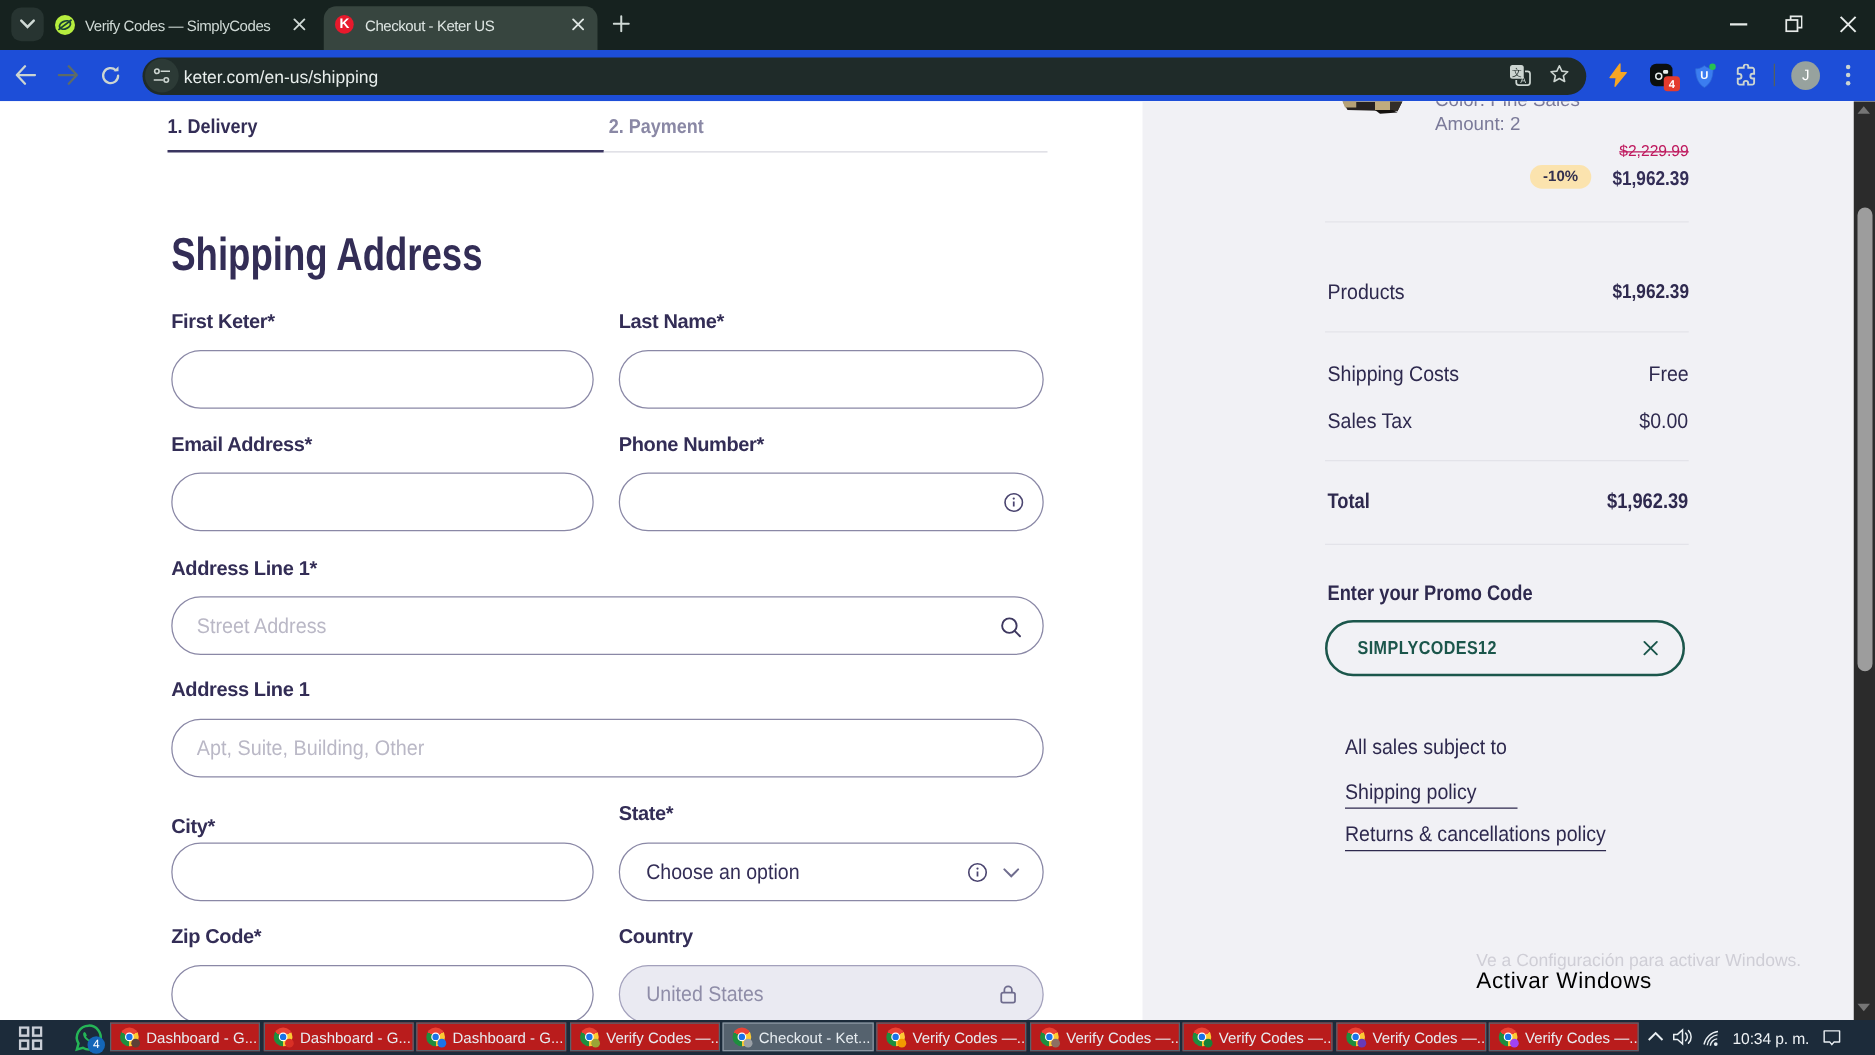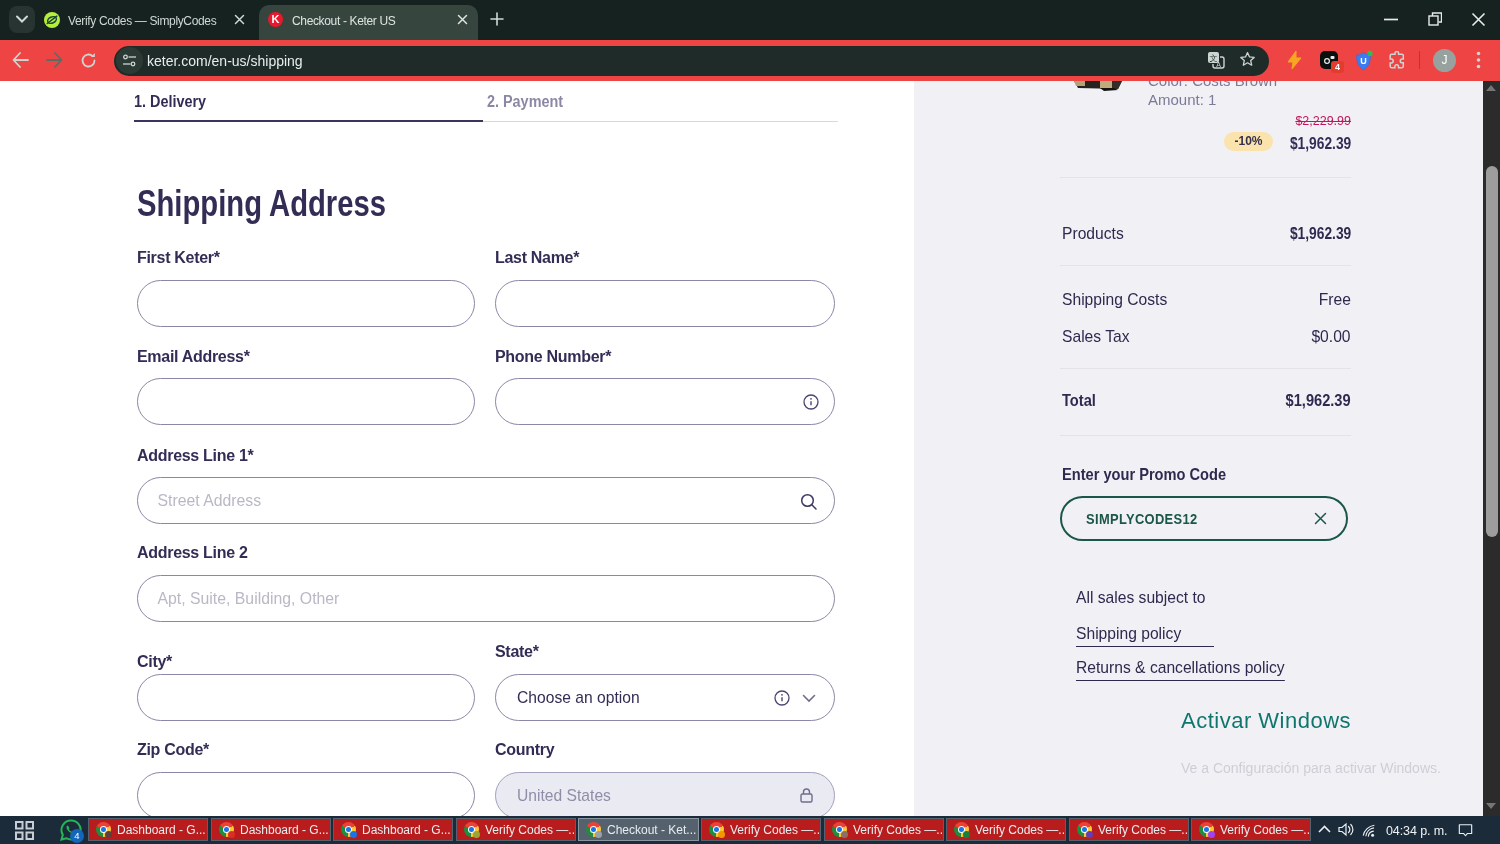--- a/index.html
+++ b/index.html
@@ -1,17 +1,17 @@
 <!DOCTYPE html>
 <html><head><meta charset="utf-8"><style>
 *{margin:0;padding:0;box-sizing:border-box}
 html,body{width:1500px;height:844px;overflow:hidden;font-family:"Liberation Sans",sans-serif;background:#fff}
 .a{position:absolute}
 #tabs{left:0;top:0;width:1500px;height:40px;background:#16221f}
-#tb{left:0;top:40px;width:1500px;height:41px;background:#ef4444}
+#tb{left:0;top:40px;width:1500px;height:41px;background:#1d4ed8}
 #content{left:0;top:81px;width:1500px;height:735px;background:#fff;overflow:hidden}
 #side{left:914px;top:0;width:569px;height:735px;background:#f1f1f5}
 #task{left:0;top:816px;width:1500px;height:28px;background:#1c2b3a}
 .tabtxt{font-size:12px;color:#cfd9d5;line-height:16px;letter-spacing:-.35px}
 .ctext{color:#332d56}
 .lbl{font-size:16px;font-weight:bold;color:#332d56;letter-spacing:-.3px;line-height:16px}
 .inp{background:#fff;border:1px solid #8a88a6;border-radius:24px;height:47px}
 .ph{font-size:17px;color:#bab8c6;line-height:47px;padding-left:22px;transform:scaleX(.93);transform-origin:0 50%}
 .hr{background:#e3e3e9;height:1px}
 .nl{transform:scaleX(.92);transform-origin:0 50%}
@@ -148,21 +148,21 @@
       <path d="M8 7.2v4" stroke="#4b4570" stroke-width="1.4"></path>
       <circle cx="8" cy="4.8" r=".9" fill="#4b4570"></circle>
     </svg>
   <div class="a lbl" style="left:137px;top:367px">Address Line 1*</div>
   <div class="a inp" style="left:137px;top:396px;width:698px"></div>
   <div class="a ph" style="left:137px;top:396px">Street Address</div>
   <svg class="a" style="left:800px;top:412px" width="18" height="18" viewBox="0 0 18 18">
       <circle cx="7.5" cy="7.5" r="5.8" fill="none" stroke="#3e3860" stroke-width="1.5"></circle>
       <path d="M11.8 11.8L16 16" stroke="#3e3860" stroke-width="1.5" stroke-linecap="round"></path>
     </svg>
-  <div class="a lbl" style="left:137px;top:464px">Address Line 2</div>
+  <div class="a lbl" style="left:137px;top:464px">Address Line 1</div>
   <div class="a inp" style="left:137px;top:494px;width:698px"></div>
   <div class="a ph" style="left:137px;top:494px">Apt, Suite, Building, Other</div>
   <div class="a lbl" style="left:137px;top:573px">City*</div>
   <div class="a lbl" style="left:495px;top:563px">State*</div>
   <div class="a inp" style="left:137px;top:593px;width:338px"></div>
   <div class="a inp" style="left:495px;top:593px;width:340px"></div>
   <div class="a nl" style="left:517px;top:593px;font-size:17px;color:#332d56;line-height:47px">Choose an option</div>
   <svg class="a" style="left:774px;top:609px" width="16" height="16" viewBox="0 0 16 16">
       <circle cx="8" cy="8" r="7" fill="none" stroke="#4b4570" stroke-width="1.3"></circle>
       <path d="M8 7.2v4" stroke="#4b4570" stroke-width="1.4"></path>
@@ -181,22 +181,22 @@
       <path d="M4.5 7V5a3 3 0 0 1 6 0v2" fill="none" stroke="#6f6c8e" stroke-width="1.4"></path>
     </svg>
 
   <svg class="a" style="left:1072px;top:0" width="52" height="11" viewBox="0 0 52 11">
       <polygon points="2,0 50,0 46,8 6,7" fill="#262220"></polygon>
       <polygon points="2,0 13,0 13,5 4,5" fill="#b5a176"></polygon>
       <polygon points="28,0 42,0 42,7 28,7" fill="#c0ab7d"></polygon>
       <polygon points="40,0 50,0 46,8 40,7" fill="#332e28"></polygon>
       <polygon points="28,7 42,7 46,9 32,10" fill="#15120f"></polygon>
     </svg>
-  <div class="a" style="left:1148px;top:-8px;font-size:15px;color:#7b7a99;line-height:16px">Color: Costs Brown</div>
-  <div class="a" style="left:1148px;top:11px;font-size:15px;color:#7b7a99;line-height:16px">Amount: 1</div>
+  <div class="a" style="left:1148px;top:-8px;font-size:15px;color:#7b7a99;line-height:16px">Color: Pine Sales</div>
+  <div class="a" style="left:1148px;top:11px;font-size:15px;color:#7b7a99;line-height:16px">Amount: 2</div>
   <div class="a" style="right:149px;top:34px;font-size:12.5px;color:#be185d;text-decoration:line-through;line-height:13px">$2,229.99</div>
   <div class="a" style="left:1224px;top:51px;width:49px;height:19px;border-radius:10px;background:#fbe3ae;color:#33304f;font-size:12px;font-weight:bold;text-align:center;line-height:19px">-10%</div>
   <div class="a br" style="right:149px;top:54px;font-size:16px;font-weight:bold;color:#332d56;line-height:17px">$1,962.39</div>
   <div class="a hr" style="left:1060px;top:96px;width:291px"></div>
   <div class="a srow nl" style="left:1062px;top:144px">Products</div>
   <div class="a sval br" style="right:149px;top:144px;font-size:16px">$1,962.39</div>
   <div class="a hr" style="left:1060px;top:184px;width:291px"></div>
   <div class="a srow nl" style="left:1062px;top:210px">Shipping Costs</div>
   <div class="a srow nr" style="right:149px;top:210px">Free</div>
   <div class="a srow nl" style="left:1062px;top:247px">Sales Tax</div>
@@ -207,21 +207,21 @@
   <div class="a hr" style="left:1060px;top:354px;width:291px"></div>
   <div class="a bl" style="left:1062px;top:385px;font-size:17px;font-weight:bold;color:#2e294e;line-height:18px">Enter your Promo Code</div>
   <div class="a" style="left:1060px;top:415px;width:288px;height:45px;border:2px solid #1b564b;border-radius:23px"></div>
   <div class="a bl" style="left:1086px;top:415px;font-size:15px;font-weight:bold;color:#1b564b;letter-spacing:.4px;line-height:45px">SIMPLYCODES12</div>
   <svg class="a" style="left:1314px;top:431px" width="13" height="13" viewBox="0 0 13 13">
       <path d="M1.5 1.5l10 10M11.5 1.5l-10 10" stroke="#1b564b" stroke-width="1.5" stroke-linecap="round"></path>
     </svg>
   <div class="a srow nl" style="left:1076px;top:508px">All sales subject to</div>
   <div class="a srow nl" style="left:1076px;top:544px;border-bottom:1.5px solid #2e294e;padding-bottom:3px;padding-right:36px">Shipping policy</div>
   <div class="a srow nl" style="left:1076px;top:578px;border-bottom:1.5px solid #2e294e;padding-bottom:3px">Returns &amp; cancellations policy</div>
-  <div class="a" style="left:1181px;top:629px;font-size:22px;color:#0f766e;letter-spacing:.5px;line-height:21px">Activar Windows</div>
+  <div class="a" style="left:1181px;top:693px;font-size:18px;color:#000000;letter-spacing:.5px;line-height:21px">Activar Windows</div>
   <div class="a" style="left:1181px;top:679px;font-size:14px;color:#cfced6;line-height:17px">Ve a Configuración para activar Windows.</div>
 
   <div class="a" style="left:1483px;top:0;width:17px;height:735px;background:#2b2b2b"></div>
   <div class="a" style="left:1486px;top:4px;width:0;height:0;border-left:5px solid transparent;border-right:5px solid transparent;border-bottom:6px solid #757575"></div>
   <div class="a" style="left:1485.5px;top:85px;width:12px;height:371px;border-radius:6px;background:#9d9d9d"></div>
   <div class="a" style="left:1486px;top:722px;width:0;height:0;border-left:5px solid transparent;border-right:5px solid transparent;border-top:6px solid #757575"></div>
 </div>
 
 <div class="a" id="task">
 
@@ -275,17 +275,17 @@
       <path d="M1 7l5.5-5.5L12 7" stroke="#e8eef2" stroke-width="1.6" fill="none"></path>
     </svg>
   <svg class="a" style="left:1338px;top:6px" width="17" height="15" viewBox="0 0 17 15">
       <path d="M1 5.5h3L8 2v11L4 9.5H1z" fill="none" stroke="#e8eef2" stroke-width="1.2"></path>
       <path d="M10.5 4.5a4 4 0 0 1 0 6M12.8 2.5a7 7 0 0 1 0 10" fill="none" stroke="#e8eef2" stroke-width="1.2" stroke-linecap="round"></path>
     </svg>
   <svg class="a" style="left:1361px;top:7px" width="16" height="14" viewBox="0 0 16 14">
       <path d="M2.2 12.6A13 13 0 0 1 13.4 2.2M4.8 13.2A9.6 9.6 0 0 1 13 4.9M7.3 13.6a6 6 0 0 1 5.5-5.5" fill="none" stroke="#e8eef2" stroke-width="1.1"></path>
       <circle cx="11.6" cy="12.2" r="1.5" fill="#e8eef2"></circle>
     </svg>
-  <div class="a" style="left:1386px;top:8px;font-size:12.5px;color:#eef2f5;letter-spacing:-.1px">04:34 p. m.</div>
+  <div class="a" style="left:1386px;top:8px;font-size:12.5px;color:#eef2f5;letter-spacing:-.1px">10:34 p. m.</div>
   <svg class="a" style="left:1458px;top:7px" width="15" height="14" viewBox="0 0 17 15">
       <path d="M1.5 1.5h14v10h-5l-2 2.5-2-2.5h-5z" fill="none" stroke="#e8eef2" stroke-width="1.3" stroke-linejoin="round"></path>
     </svg>
 </div>
 
 </body></html>

